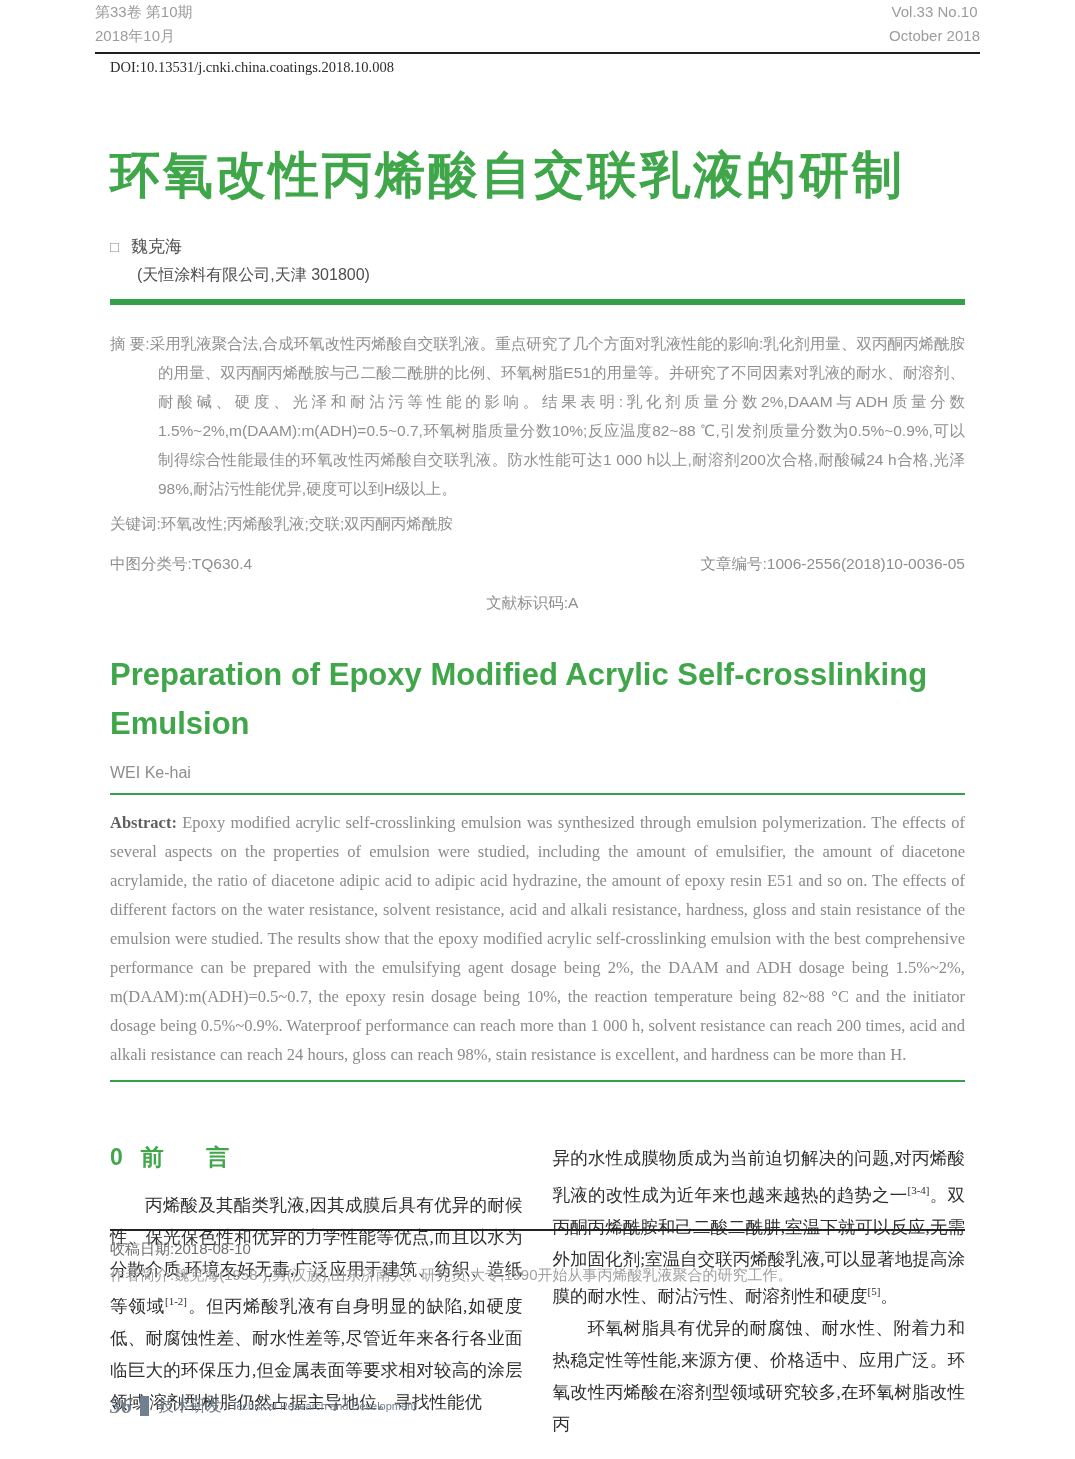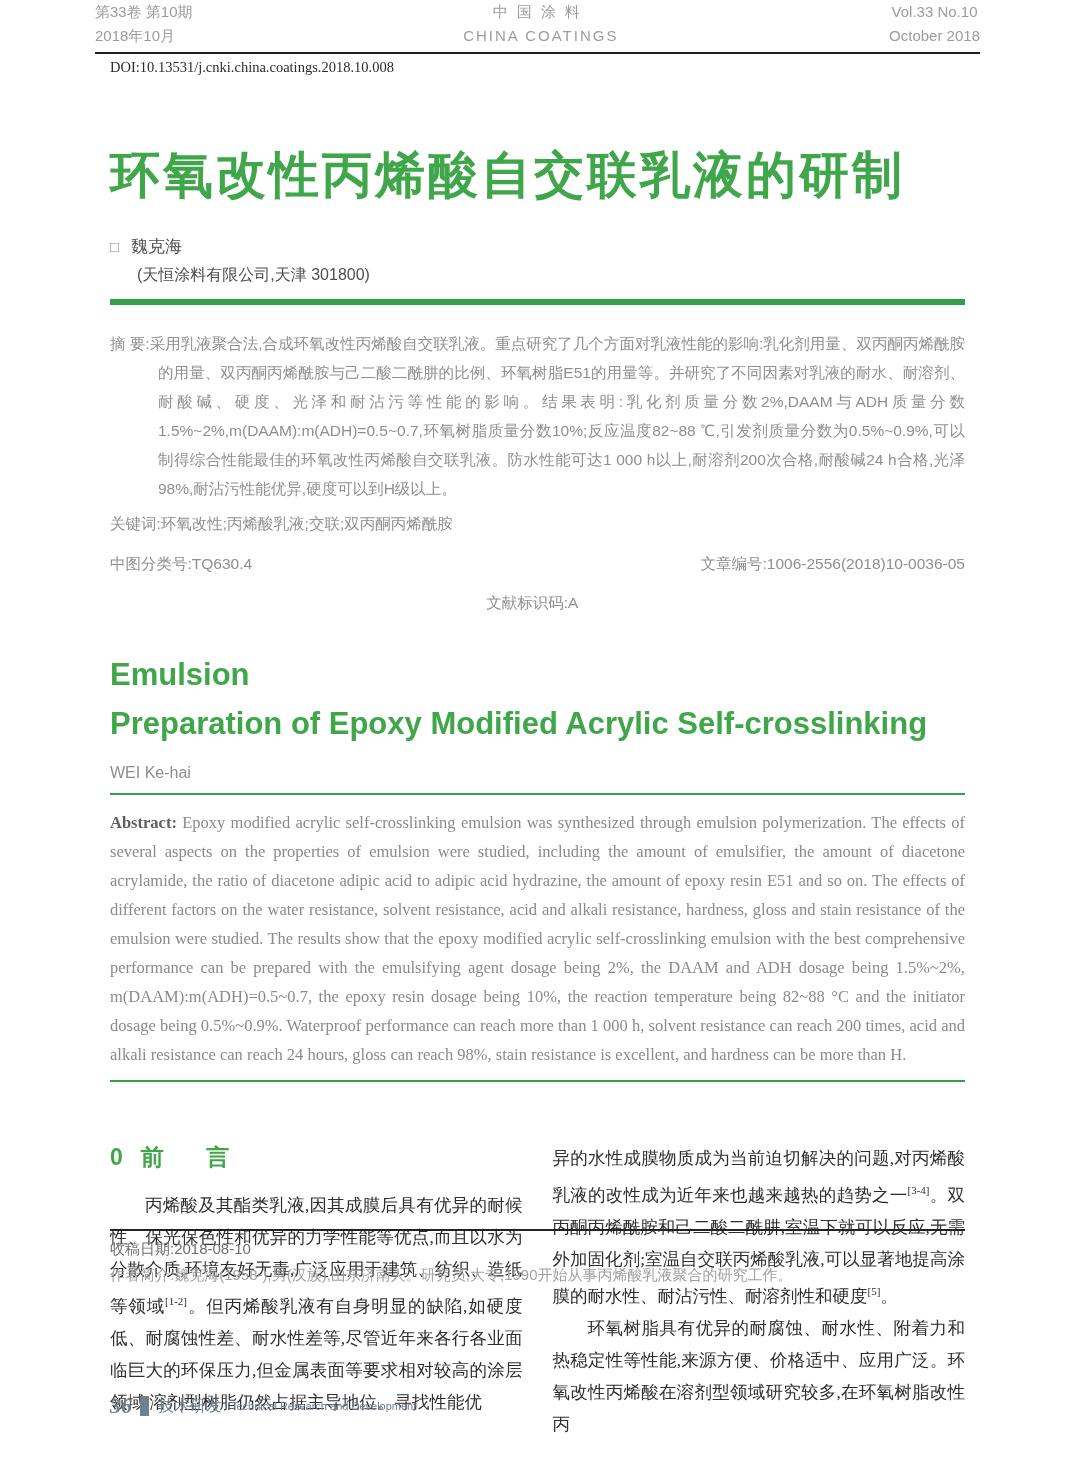--- a/index.html
+++ b/index.html
@@ -73,24 +73,20 @@
 </head>
 <body>
 
 <div class="page">
 
   <div class="jheader wide">
     <div>
       <div>第33卷 第10期</div>
       <div>2018年10月</div>
     </div>
-    <div class="jh-center">
-      <div class="jh-cn">中国涂料</div>
-      <div class="jh-en">CHINA COATINGS</div>
-    </div>
     <div class="jh-right">
       <div>Vol.33 No.10</div>
       <div>October 2018</div>
     </div>
   </div>
   <hr class="rule-black-thin">
   <div class="inner">
     <div class="doi">DOI:10.13531/j.cnki.china.coatings.2018.10.008</div>
 
     <h1 class="title-cn" style="margin:66px 0 0 0;">环氧改性丙烯酸自交联乳液的研制</h1>
@@ -103,22 +99,22 @@
 
     <div class="abs-cn"><span>摘  要:</span><span>采用乳液聚合法,合成环氧改性丙烯酸自交联乳液。重点研究了几个方面对乳液性能的影响:乳化剂用量、双丙酮丙烯酰胺的用量、双丙酮丙烯酰胺与己二酸二酰肼的比例、环氧树脂E51的用量等。并研究了不同因素对乳液的耐水、耐溶剂、耐酸碱、硬度、光泽和耐沾污等性能的影响。结果表明:乳化剂质量分数2%,DAAM与ADH质量分数1.5%~2%,m(DAAM):m(ADH)=0.5~0.7,环氧树脂质量分数10%;反应温度82~88 ℃,引发剂质量分数为0.5%~0.9%,可以制得综合性能最佳的环氧改性丙烯酸自交联乳液。防水性能可达1 000 h以上,耐溶剂200次合格,耐酸碱24 h合格,光泽98%,耐沾污性能优异,硬度可以到H级以上。</span></div>
     <div class="kw-cn">关键词:环氧改性;丙烯酸乳液;交联;双丙酮丙烯酰胺</div>
     <div class="clc-row">
       <span class="c1">中图分类号:TQ630.4</span>
       <span class="c2">文献标识码:A</span>
       <span class="c3">文章编号:1006-2556(2018)10-0036-05</span>
     </div>
 
     <h2 class="title-en" style="margin:36px 0 0 0;">
+      <div>Preparation of Epoxy Modified Acrylic Self-crosslinking</div>
       <div>Emulsion</div>
-      <div>Preparation of Epoxy Modified Acrylic Self-crosslinking</div>
     </h2>
     <div class="author-en">WEI Ke-hai</div>
     <hr class="rule-green-thin">
 
     <div class="abs-en"><span class="lbl">Abstract:</span><span> Epoxy modified acrylic self-crosslinking emulsion was synthesized through emulsion polymerization. The effects of several aspects on the properties of emulsion were studied, including the amount of emulsifier, the amount of diacetone acrylamide, the ratio of diacetone adipic acid to adipic acid hydrazine, the amount of epoxy resin E51 and so on. The effects of different factors on the water resistance, solvent resistance, acid and alkali resistance, hardness, gloss and stain resistance of the emulsion were studied. The results show that the epoxy modified acrylic self-crosslinking emulsion with the best comprehensive performance can be prepared with the emulsifying agent dosage being 2%, the DAAM and ADH dosage being 1.5%~2%, m(DAAM):m(ADH)=0.5~0.7, the epoxy resin dosage being 10%, the reaction temperature being 82~88 °C and the initiator dosage being 0.5%~0.9%. Waterproof performance can reach more than 1 000 h, solvent resistance can reach 200 times, acid and alkali resistance can reach 24 hours, gloss can reach 98%, stain resistance is excellent, and hardness can be more than H.</span></div>
     <hr class="rule-green-thin">
 
     <div class="cols">
       <div class="col">
         <div class="sec-head">

